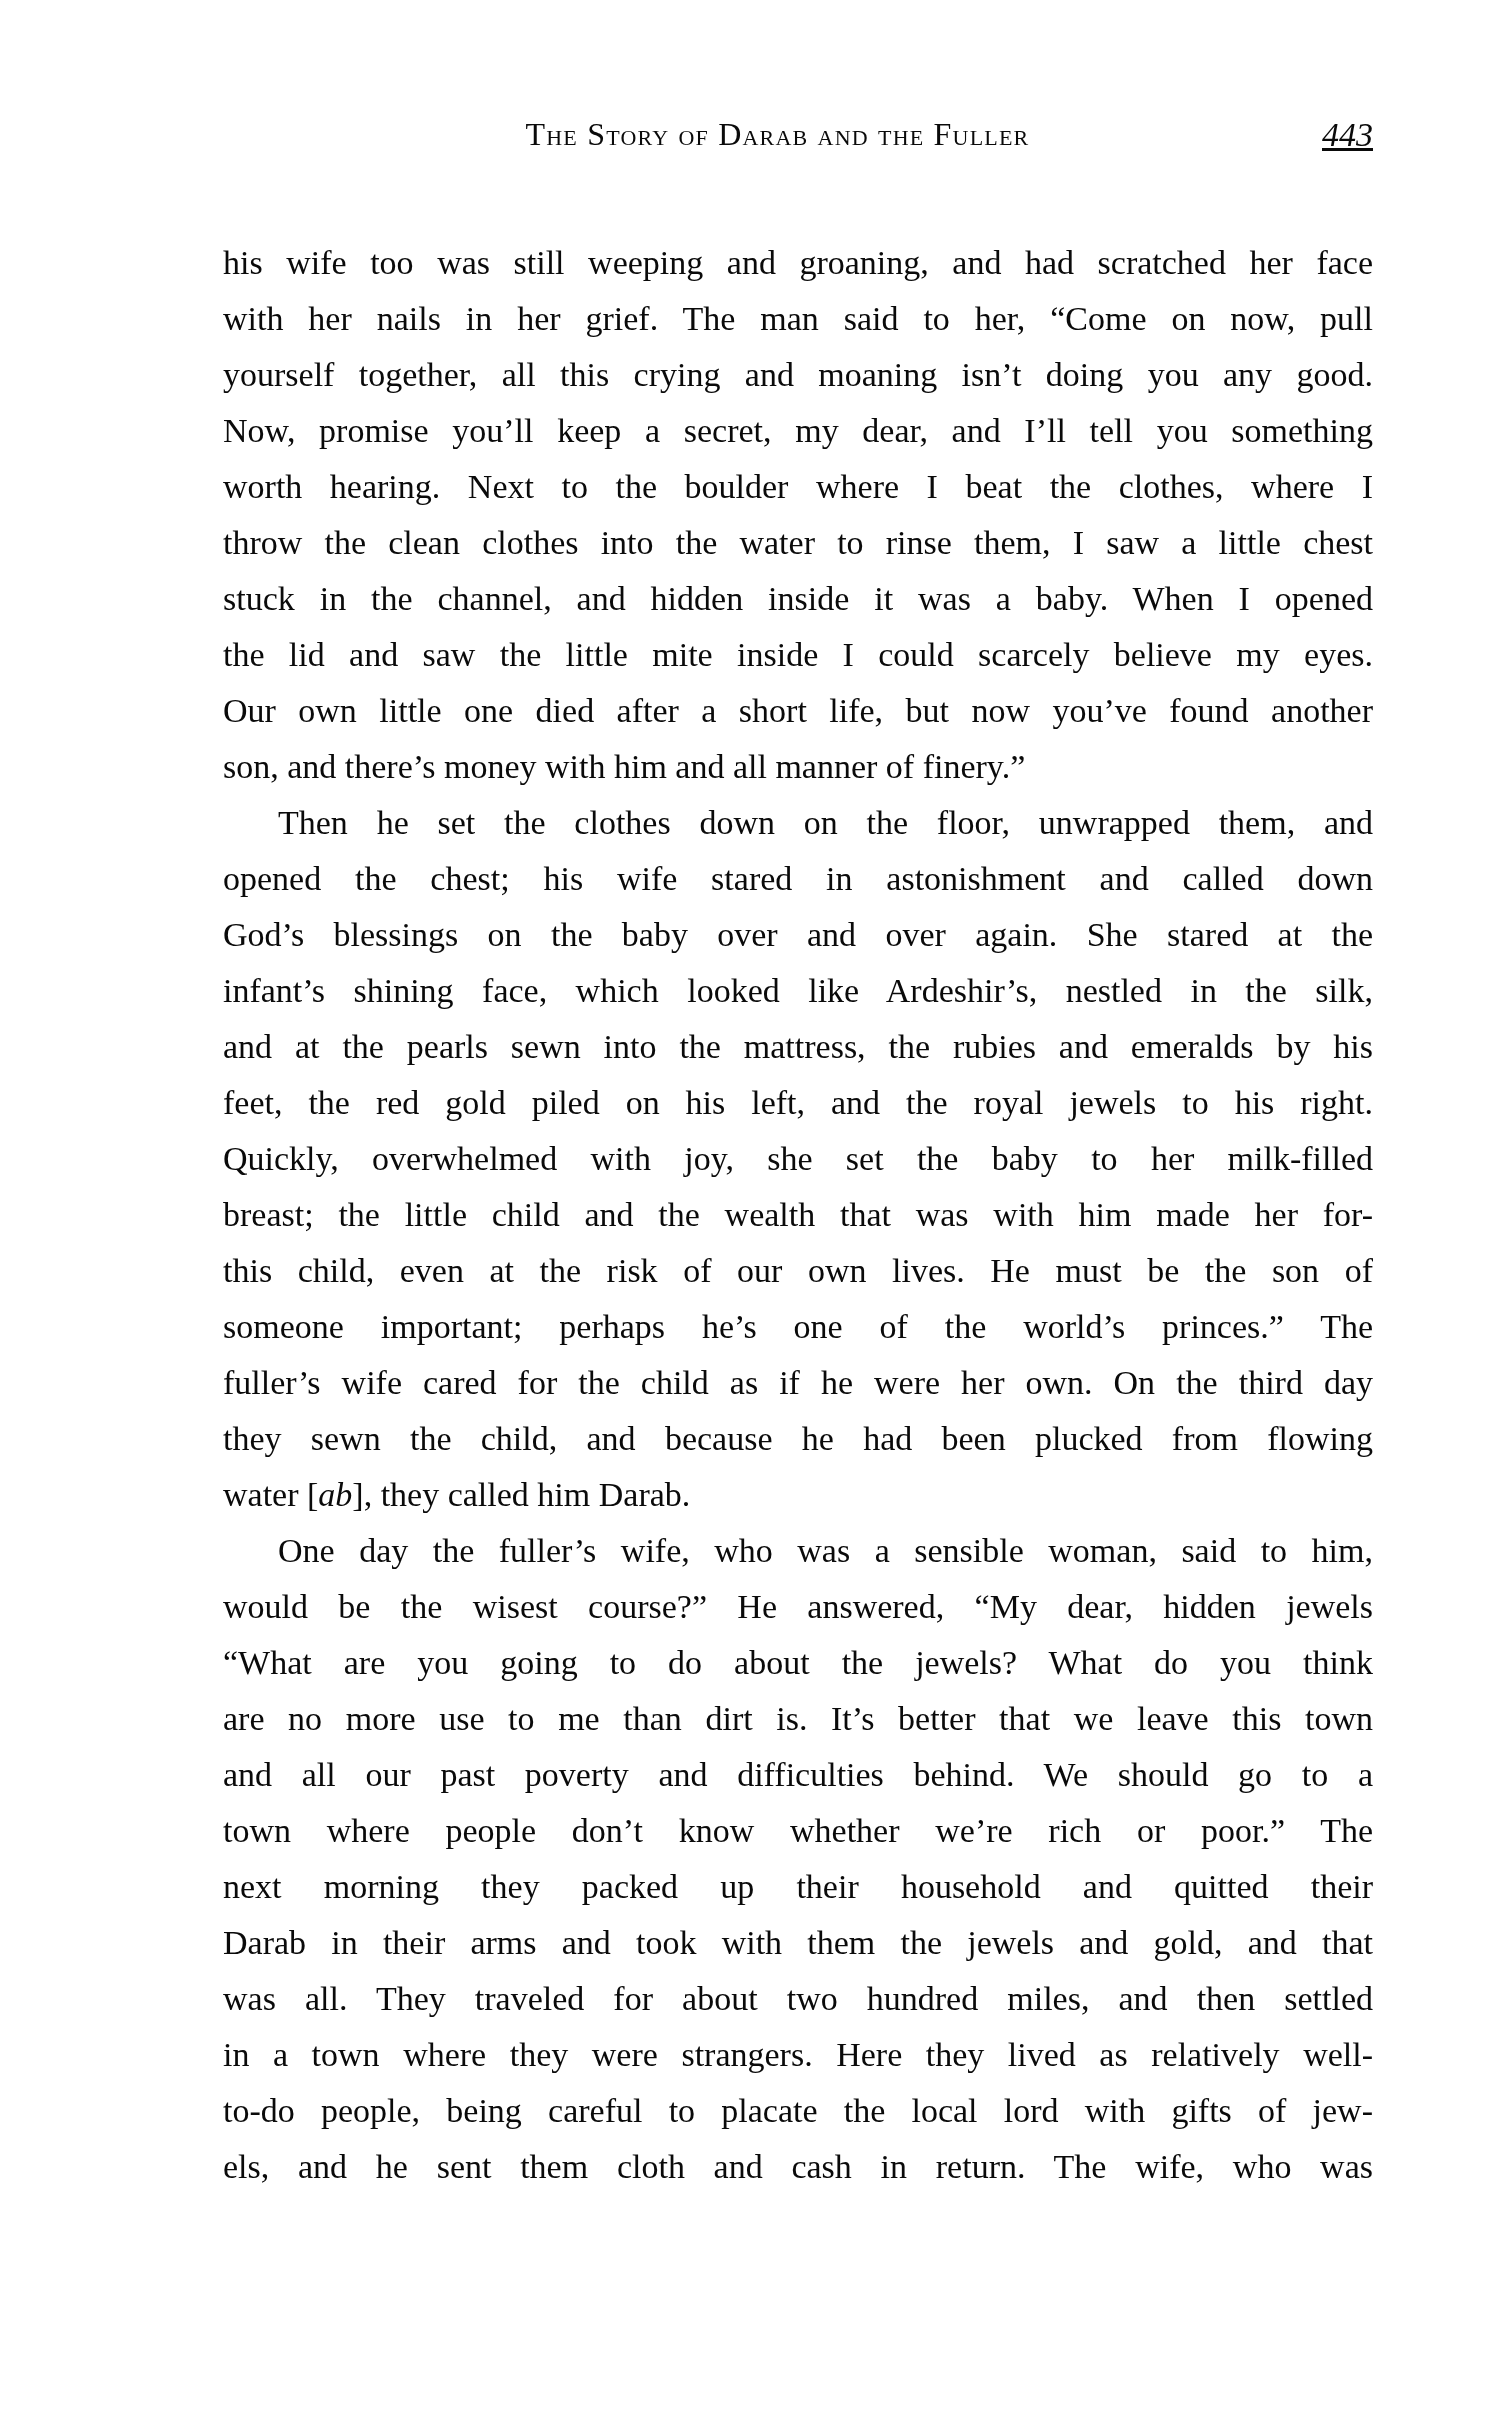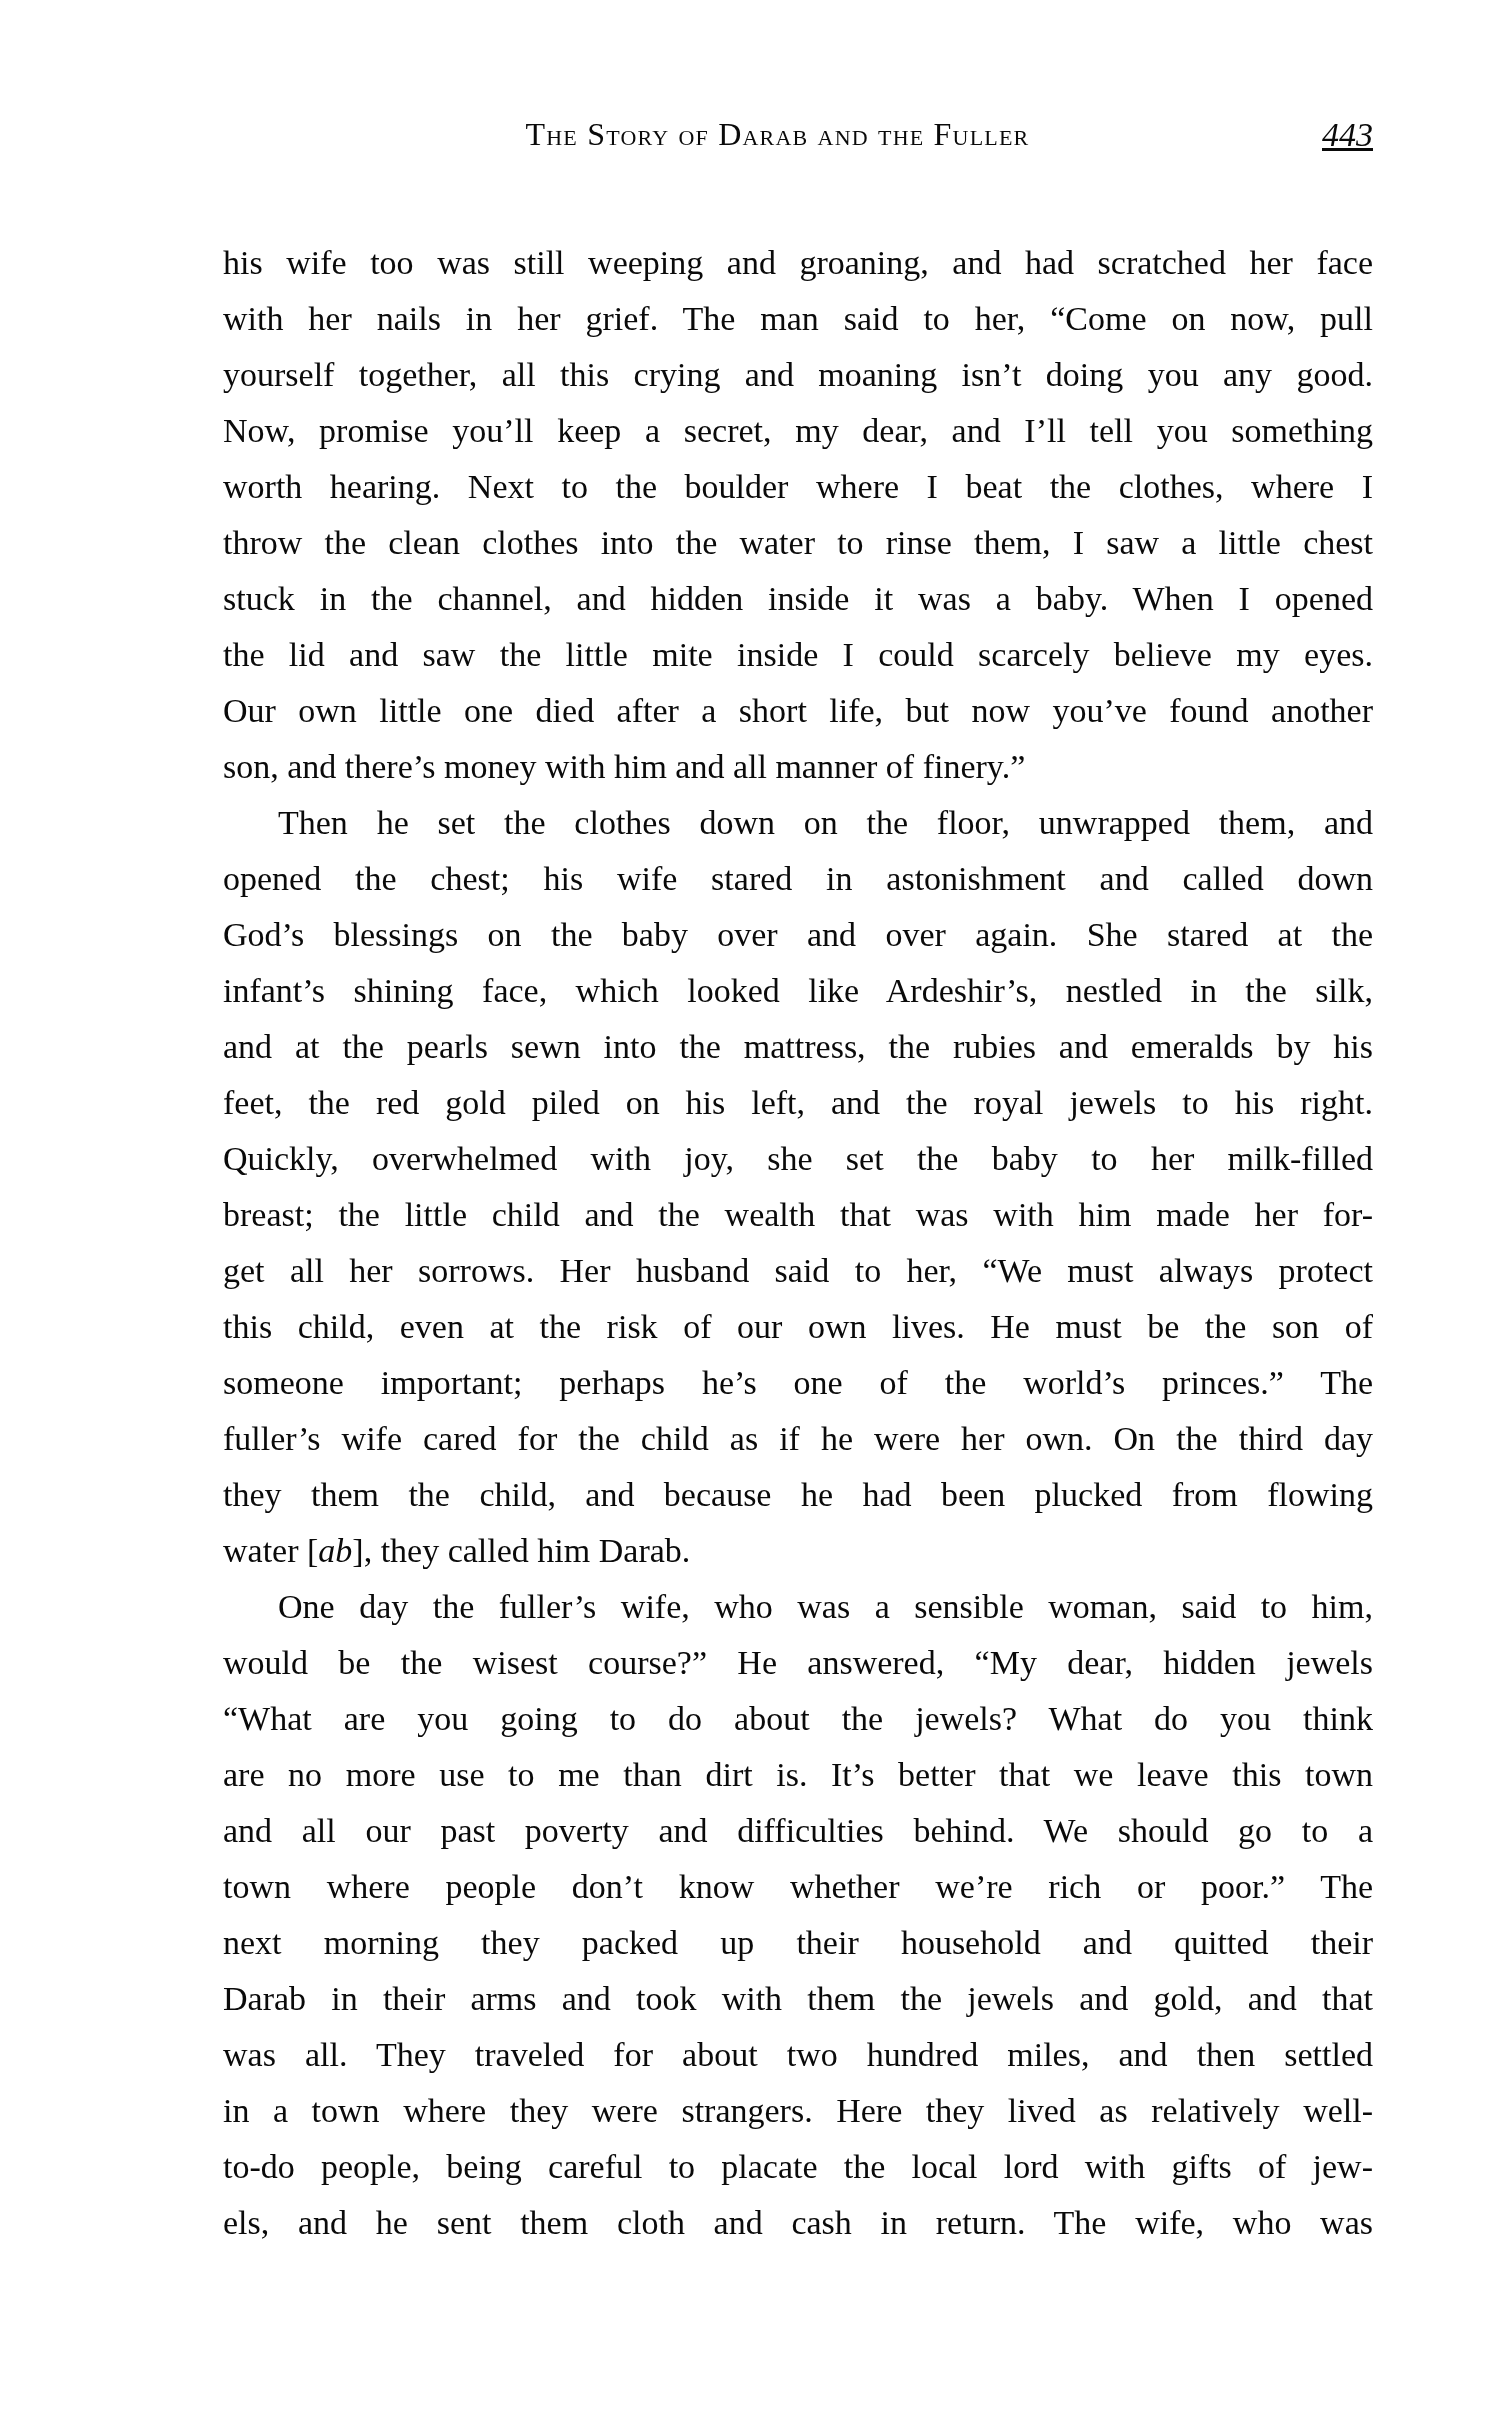--- a/index.html
+++ b/index.html
@@ -68,25 +68,24 @@
       </div>
       <div class="para indent">
         <div class="line">Then he set the clothes down on the floor, unwrapped them, and</div>
         <div class="line">opened the chest; his wife stared in astonishment and called down</div>
         <div class="line">God’s blessings on the baby over and over again. She stared at the</div>
         <div class="line">infant’s shining face, which looked like Ardeshir’s, nestled in the silk,</div>
         <div class="line">and at the pearls sewn into the mattress, the rubies and emeralds by his</div>
         <div class="line">feet, the red gold piled on his left, and the royal jewels to his right.</div>
         <div class="line">Quickly, overwhelmed with joy, she set the baby to her milk-filled</div>
         <div class="line">breast; the little child and the wealth that was with him made her for-</div>
-        <div class="line">get all her sorrows. Her husband said to her, “We must always protect</div>
         <div class="line">this child, even at the risk of our own lives. He must be the son of</div>
         <div class="line">someone important; perhaps he’s one of the world’s princes.” The</div>
         <div class="line">fuller’s wife cared for the child as if he were her own. On the third day</div>
-        <div class="line">they them the child, and because he had been plucked from flowing</div>
+        <div class="line">they sewn the child, and because he had been plucked from flowing</div>
         <div class="line no-justify"><span>water [</span><span class="italic">ab</span><span>], they called him Darab.</span></div>
       </div>
       <div class="para indent">
         <div class="line">One day the fuller’s wife, who was a sensible woman, said to him,</div>
         <div class="line">would be the wisest course?” He answered, “My dear, hidden jewels</div>
         <div class="line">“What are you going to do about the jewels? What do you think</div>
         <div class="line">are no more use to me than dirt is. It’s better that we leave this town</div>
         <div class="line">and all our past poverty and difficulties behind. We should go to a</div>
         <div class="line">town where people don’t know whether we’re rich or poor.” The</div>
         <div class="line">next morning they packed up their household and quitted their</div>

